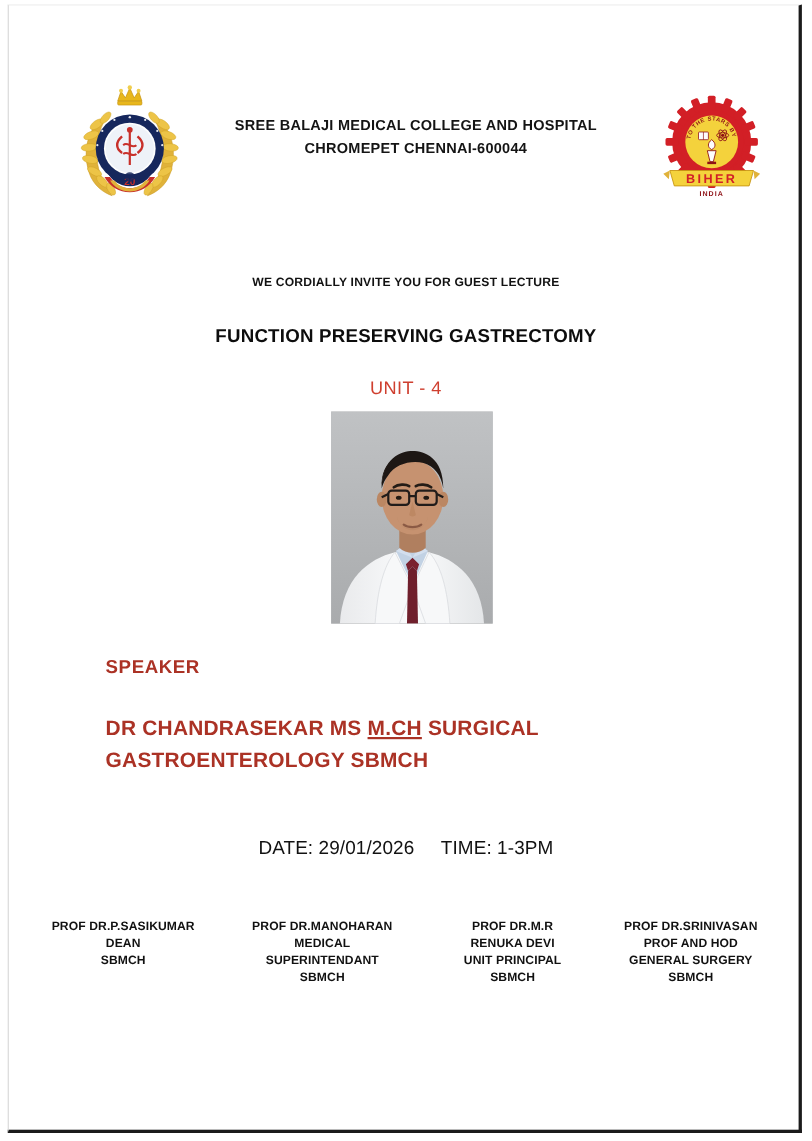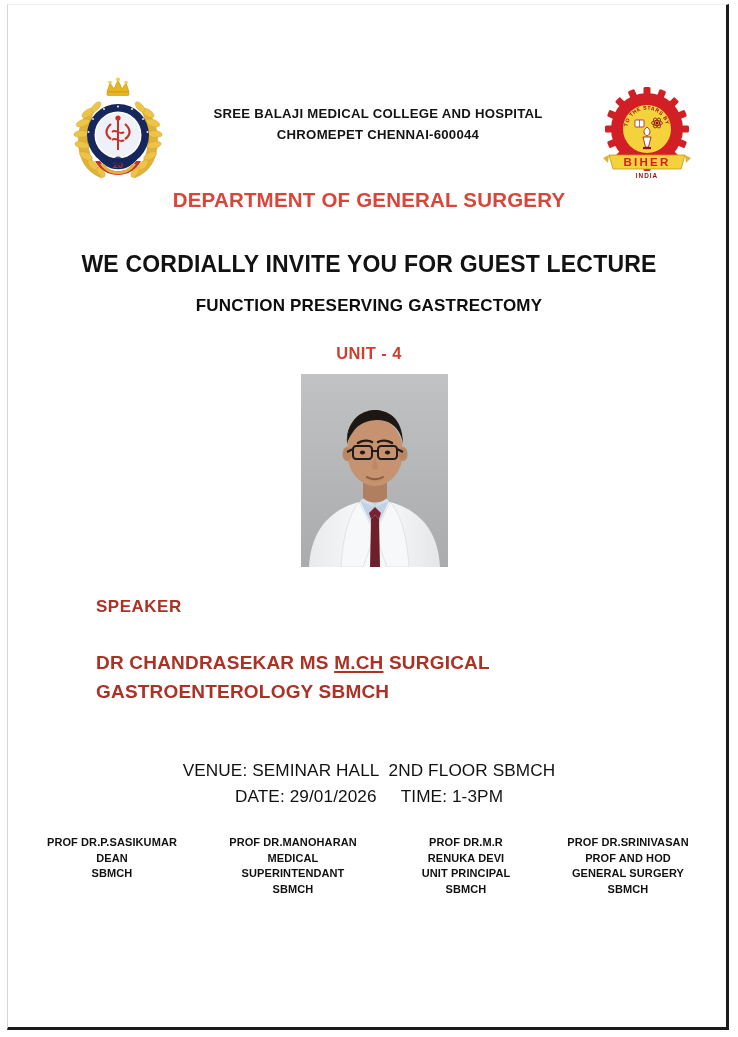--- a/index.html
+++ b/index.html
@@ -89,21 +89,21 @@
     line-height: 26px;
     letter-spacing: 0.2px;
   }
   .invite-line {
     position: absolute;
     left: 0;
     top: 246px;
     width: 722px;
     text-align: center;
     color: #121212;
-    font-size: 23px;
+    font-size: 11px;
     font-weight: bold;
     letter-spacing: 0.2px;
   }
   .lecture-title {
     position: absolute;
     left: 0;
     top: 291px;
     width: 722px;
     text-align: center;
     color: #0d0d0d;
@@ -112,21 +112,21 @@
     letter-spacing: 0.2px;
   }
   .unit-line {
     position: absolute;
     left: 0;
     top: 339px;
     width: 722px;
     text-align: center;
     color: #cf3f2f;
     font-size: 16.5px;
-    font-weight: bold;
+    font-weight: normal;
     letter-spacing: 0.4px;
   }
 
   
   .portrait-wrap {
     position: absolute;
     left: 293px;
     top: 369px;
     width: 147px;
     height: 193px;
@@ -343,21 +343,20 @@
           <path d="M10 70 L86 70 L82 84 L14 84 Z" fill="#F4D23C" stroke="#C79412" stroke-width="0.8"></path>
           <path d="M10 70 L4 73 L9 78 Z" fill="#E0B23A"></path>
           <path d="M86 70 L92 73 L87 78 Z" fill="#E0B23A"></path>
           <text x="48" y="81" font-size="11.5" font-weight="bold" fill="#D21F26" text-anchor="middle" letter-spacing="2.2" font-family="Liberation Sans, sans-serif">BIHER</text>
           <text x="48" y="93" font-size="6.4" font-weight="bold" fill="#8E1116" text-anchor="middle" letter-spacing="1" font-family="Liberation Sans, sans-serif">INDIA</text>
         </svg>
       </div>
     </div>
 
     <div class="dept-heading">
-      <div>DEPARTMENT OF GENERAL SURGERY</div>
     </div>
 
     <div class="invite-line">WE CORDIALLY INVITE YOU FOR GUEST LECTURE</div>
 
     <div class="lecture-title">FUNCTION PRESERVING GASTRECTOMY</div>
 
     <div class="unit-line">UNIT - 4</div>
 
     <div class="portrait-wrap">
       <svg class="portrait" viewBox="0 0 147 193" preserveAspectRatio="xMidYMid slice" aria-hidden="true">
@@ -419,21 +418,20 @@
       </svg>
     </div>
 
     <div class="speaker-label">SPEAKER</div>
     <div class="speaker-name">
       <div><span>DR CHANDRASEKAR MS </span><span class="spell-underline">M.CH</span><span> SURGICAL</span></div>
       <div>GASTROENTEROLOGY SBMCH</div>
     </div>
 
     <div class="venue-block">
-      <div class="vline">VENUE: SEMINAR HALL  2ND FLOOR SBMCH</div>
       <div class="vline">DATE: 29/01/2026     TIME: 1-3PM</div>
     </div>
 
     <div class="footer">
       <div class="sig sig-0">
         <div>PROF DR.P.SASIKUMAR</div>
         <div>DEAN</div>
         <div>SBMCH</div>
         <div></div>
       </div>

